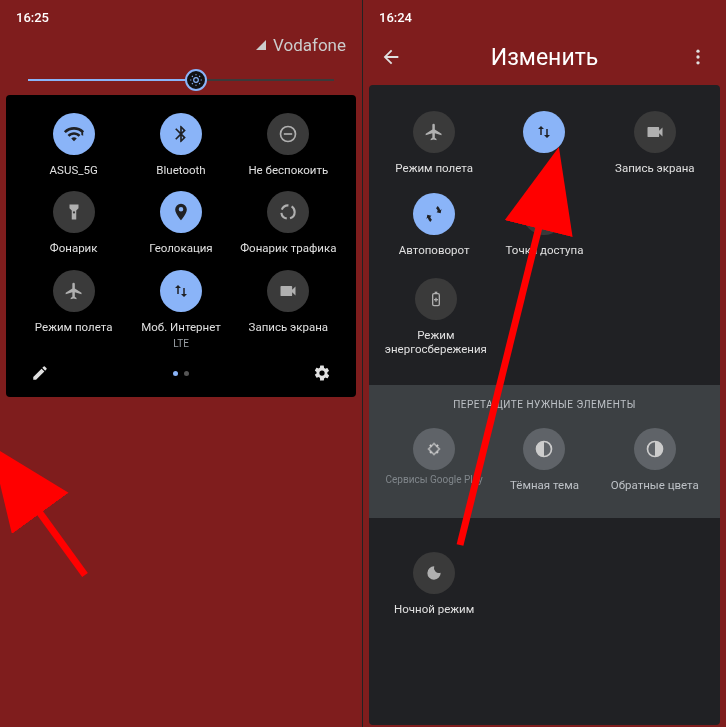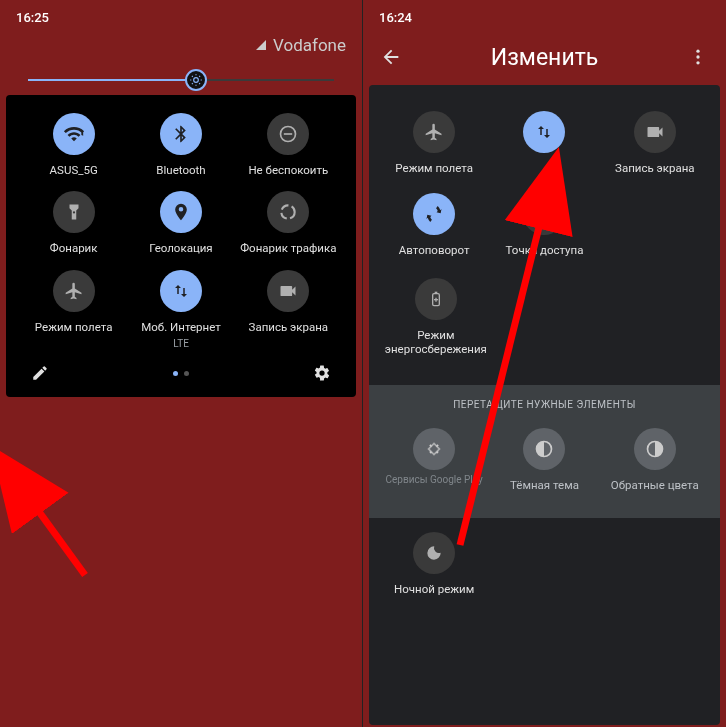--- a/index.html
+++ b/index.html
@@ -181,20 +181,21 @@
     gap: 14px 0;
     padding: 4px 10px 16px;
   }
   .inactive-tile .tile-icon { background: #5f6368; color:#ccc; }
   .inactive-tile .tile-label { color: #bdc1c6; }
   .inactive-tile .tile-sublabel { color: #80868b; }
   .bottom-row {
     display: grid;
     grid-template-columns: repeat(3, 1fr);
     padding: 14px 10px;
+    margin-top: 20px;
   }
 
   
   .arrow {
     position: absolute;
     pointer-events: none;
     z-index: 50;
   }
   svg.icon { display: block; }
 </style>

